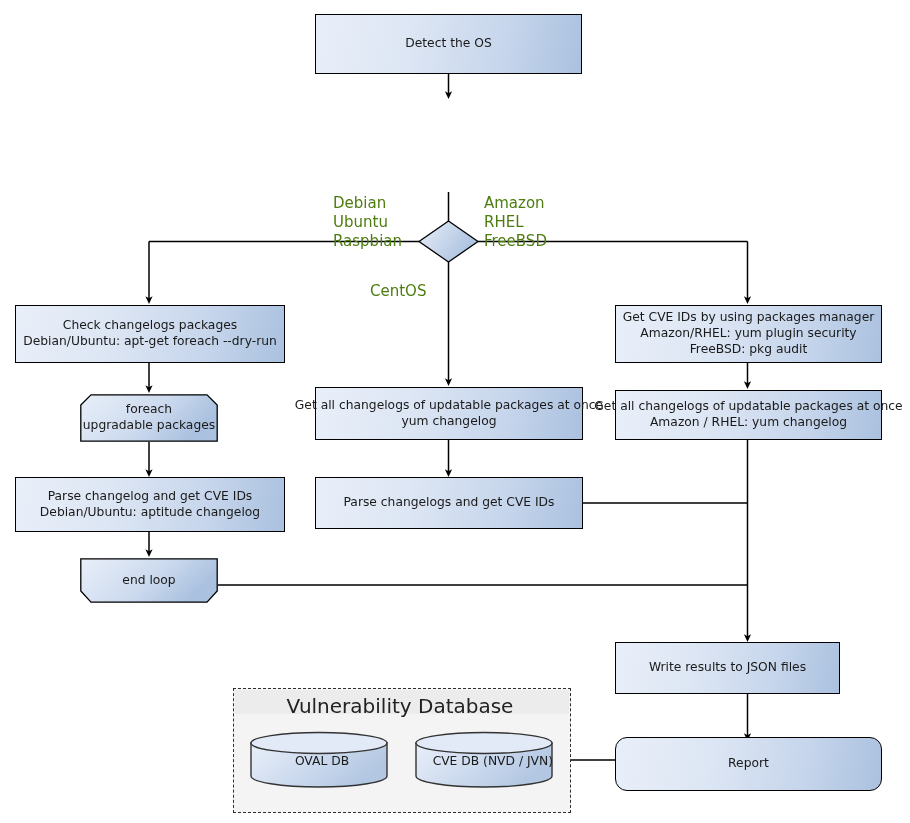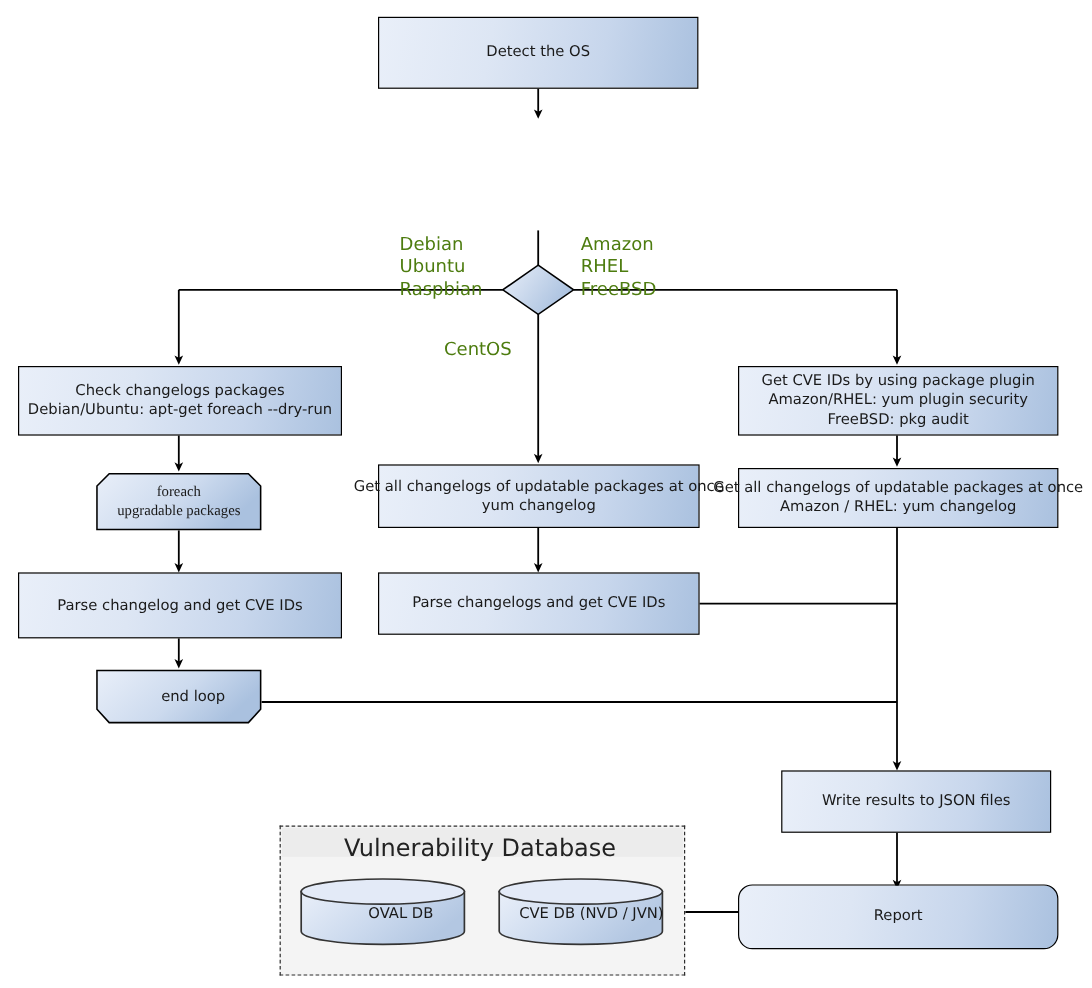--- a/index.html
+++ b/index.html
@@ -92,21 +92,21 @@
 
   <div class="edgelbl" style="left:370px;top:282px;width:70px;">CentOS</div>
 
   <div class="node rect t12" style="left:15px;top:305px;width:270px;height:58px;">
     <div>
       <div>Check changelogs packages</div>
       <div>Debian/Ubuntu: apt-get foreach --dry-run</div>
     </div>
   </div>
 
-  <div style="position:absolute;left:80px;top:394px;width:138px;height:48px;font-family:Liberation Serif, serif;">
+  <div style="position:absolute;left:80px;top:394px;width:138px;height:48px;">
     <svg width="138" height="48" style="position:absolute;left:0;top:0;overflow:visible;">
       <defs>
         <linearGradient id="loopgrad" x1="0" y1="0" x2="1" y2="0.35">
           <stop offset="0%" stop-color="#e9eff9"></stop>
           <stop offset="60%" stop-color="#ccdaee"></stop>
           <stop offset="100%" stop-color="#aac1df"></stop>
         </linearGradient>
       </defs>
       <path d="M11,0.8 L127,0.8 L137.2,11 L137.2,47.2 L0.8,47.2 L0.8,11 Z" fill="url(#loopgrad)" stroke="#000" stroke-width="1.3"></path>
     </svg>
@@ -114,59 +114,60 @@
       <div>
         <div>foreach</div>
         <div>upgradable  packages</div>
       </div>
     </div>
   </div>
 
   <div class="node rect t12" style="left:15px;top:477px;width:270px;height:55px;">
     <div>
       <div>Parse changelog and get  CVE IDs</div>
+      <div>Debian/Ubuntu: aptitude changelog</div>
     </div>
   </div>
 
   <div style="position:absolute;left:80px;top:558px;width:138px;height:45px;">
     <svg width="138" height="45" style="position:absolute;left:0;top:0;overflow:visible;">
       <path d="M0.8,0.8 L137.2,0.8 L137.2,33 L127,44.2 L11,44.2 L0.8,33 Z" fill="url(#loopgrad)" stroke="#000" stroke-width="1.3"></path>
     </svg>
-    <div class="node t12" style="left:0;top:0;width:138px;height:45px;margin-left:12px;">
+    <div class="node t12" style="left:0;top:0;width:138px;height:45px;">
       <span>end loop</span>
     </div>
   </div>
 
   <div class="node rect t12" style="left:315px;top:387px;width:268px;height:53px;">
     <div class="overflow">
       <div>Get all changelogs of updatable packages at once</div>
       <div>yum changelog</div>
     </div>
   </div>
 
   <div class="node rect t12" style="left:315px;top:477px;width:268px;height:52px;">
     <span>Parse changelogs and get CVE IDs</span>
   </div>
 
   <div class="node rect t12" style="left:615px;top:305px;width:267px;height:58px;">
     <div>
-      <div>Get CVE IDs by using package plugin</div>
+      <div>Get CVE IDs by using packages manager</div>
       <div>Amazon/RHEL: yum plugin security</div>
       <div>FreeBSD: pkg audit</div>
     </div>
   </div>
 
   <div class="node rect t12" style="left:615px;top:390px;width:267px;height:50px;">
     <div class="overflow">
       <div>Get all changelogs of updatable packages at once</div>
       <div>Amazon / RHEL: yum changelog</div>
     </div>
   </div>
 
-  <div class="node rect t12" style="left:615px;top:642px;width:225px;height:52px;margin-left:36px;">
+  <div class="node rect t12" style="left:615px;top:642px;width:225px;height:52px;">
     <span>Write results to JSON files</span>
   </div>
 
   <div class="node rect t12" style="left:615px;top:737px;width:267px;height:54px;border-radius:12px;">
     <span>Report</span>
   </div>
 
   <div class="grp" style="left:233px;top:688px;width:338px;height:125px;"></div>
   <div class="grphdr" style="left:235px;top:690px;width:334px;height:24px;"></div>
   <div class="grptitle" style="left:235px;top:694px;width:330px;text-align:center;">Vulnerability Database</div>
@@ -176,21 +177,21 @@
       <defs>
         <linearGradient id="cylgrad" x1="0" y1="0" x2="1" y2="0.4">
           <stop offset="0%" stop-color="#e9eff9"></stop>
           <stop offset="55%" stop-color="#ccdaee"></stop>
           <stop offset="100%" stop-color="#b3c7e2"></stop>
         </linearGradient>
       </defs>
       <path d="M1,11 L1,44 A68,11 0 0 0 137,44 L137,11 Z" fill="url(#cylgrad)" stroke="#333" stroke-width="1.4"></path>
       <ellipse cx="69" cy="11" rx="68" ry="10.5" fill="#e3eaf7" stroke="#333" stroke-width="1.4"></ellipse>
     </svg>
-    <div class="cyl-label" style="left:15px;top:22px;width:138px;">OVAL DB</div>
+    <div class="cyl-label" style="left:3px;top:22px;width:138px;">OVAL DB</div>
   </div>
 
   <div style="position:absolute;left:415px;top:732px;width:138px;height:55px;">
     <svg width="138" height="55" style="position:absolute;left:0;top:0;overflow:visible;">
       <path d="M1,11 L1,44 A68,11 0 0 0 137,44 L137,11 Z" fill="url(#cylgrad)" stroke="#333" stroke-width="1.4"></path>
       <ellipse cx="69" cy="11" rx="68" ry="10.5" fill="#e3eaf7" stroke="#333" stroke-width="1.4"></ellipse>
     </svg>
     <div class="cyl-label" style="left:0;top:22px;width:138px;text-align:right;">CVE DB (NVD / JVN)</div>
   </div>
 

